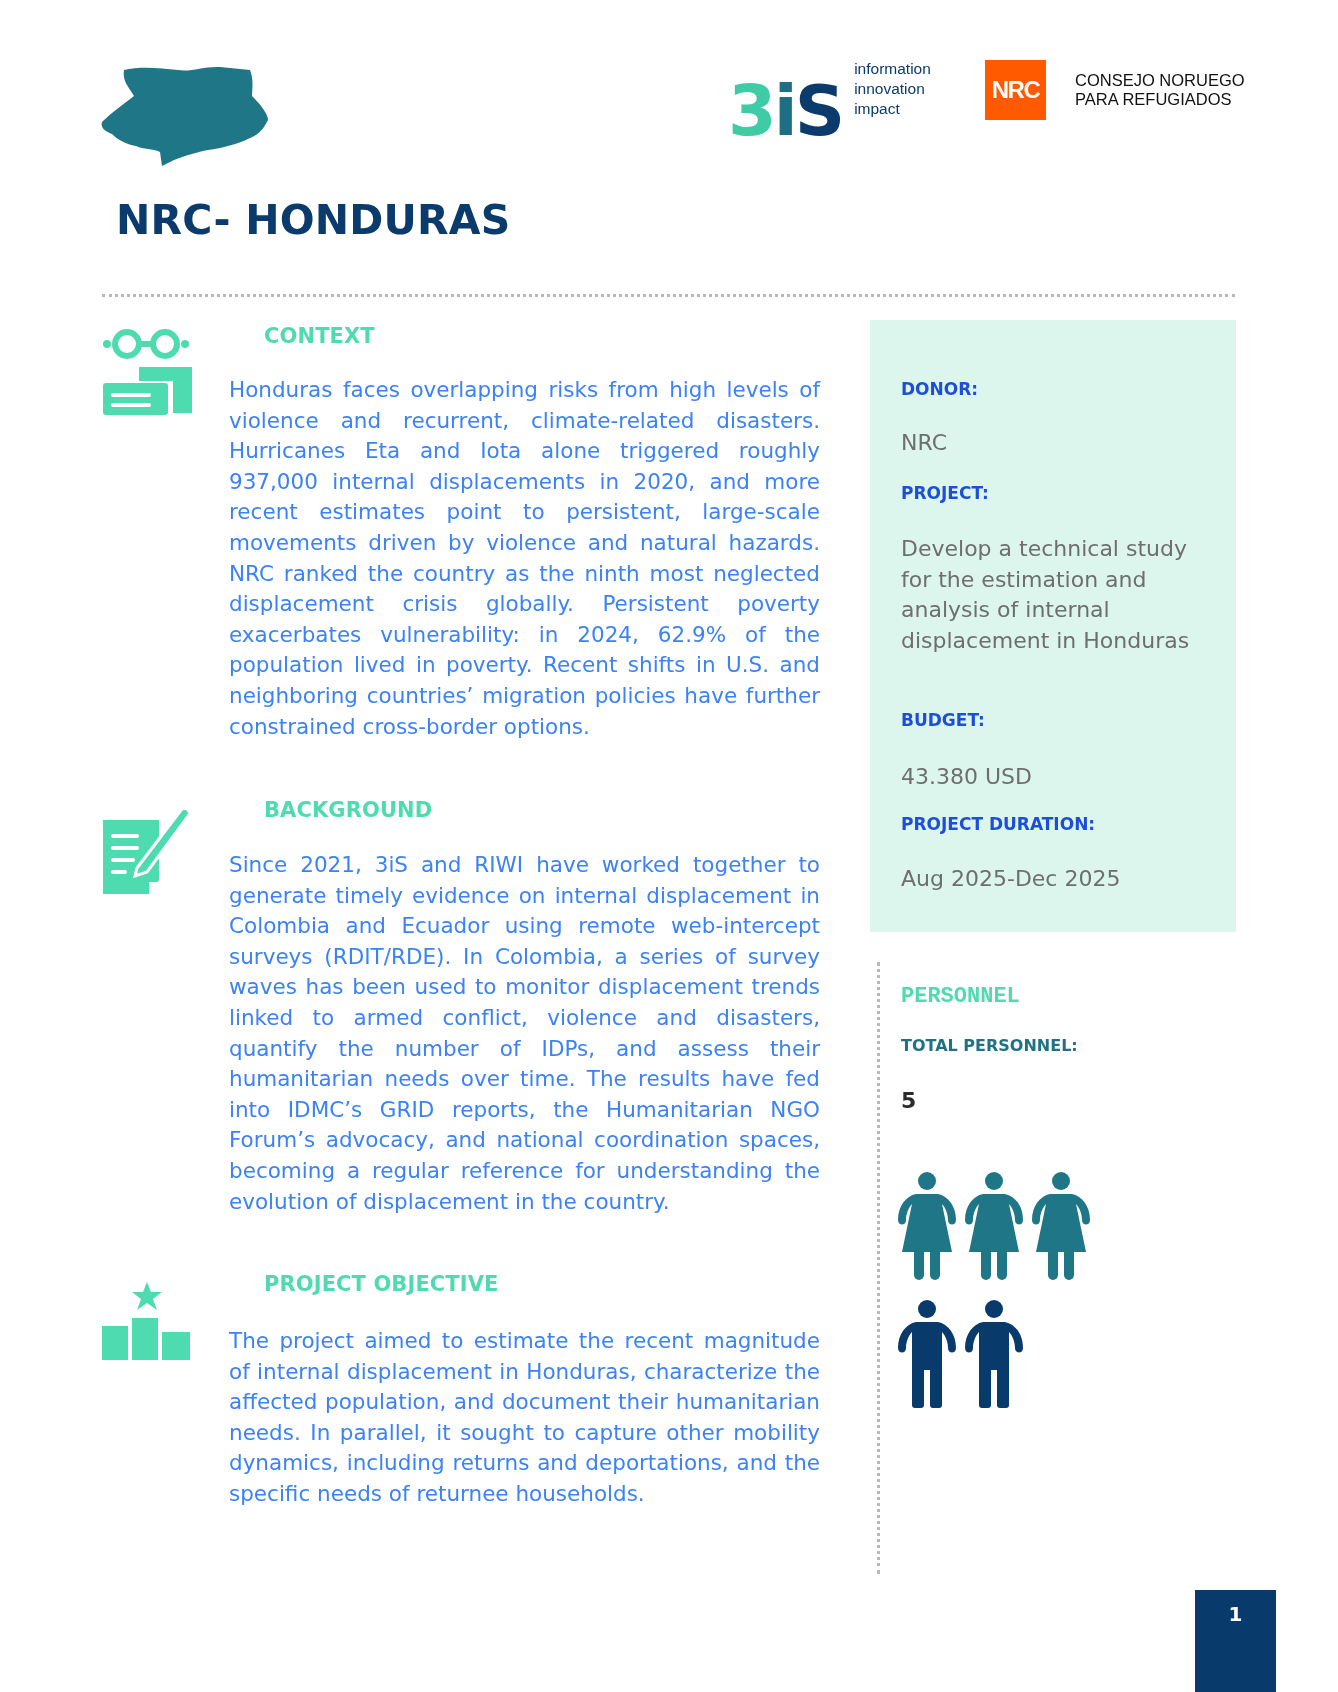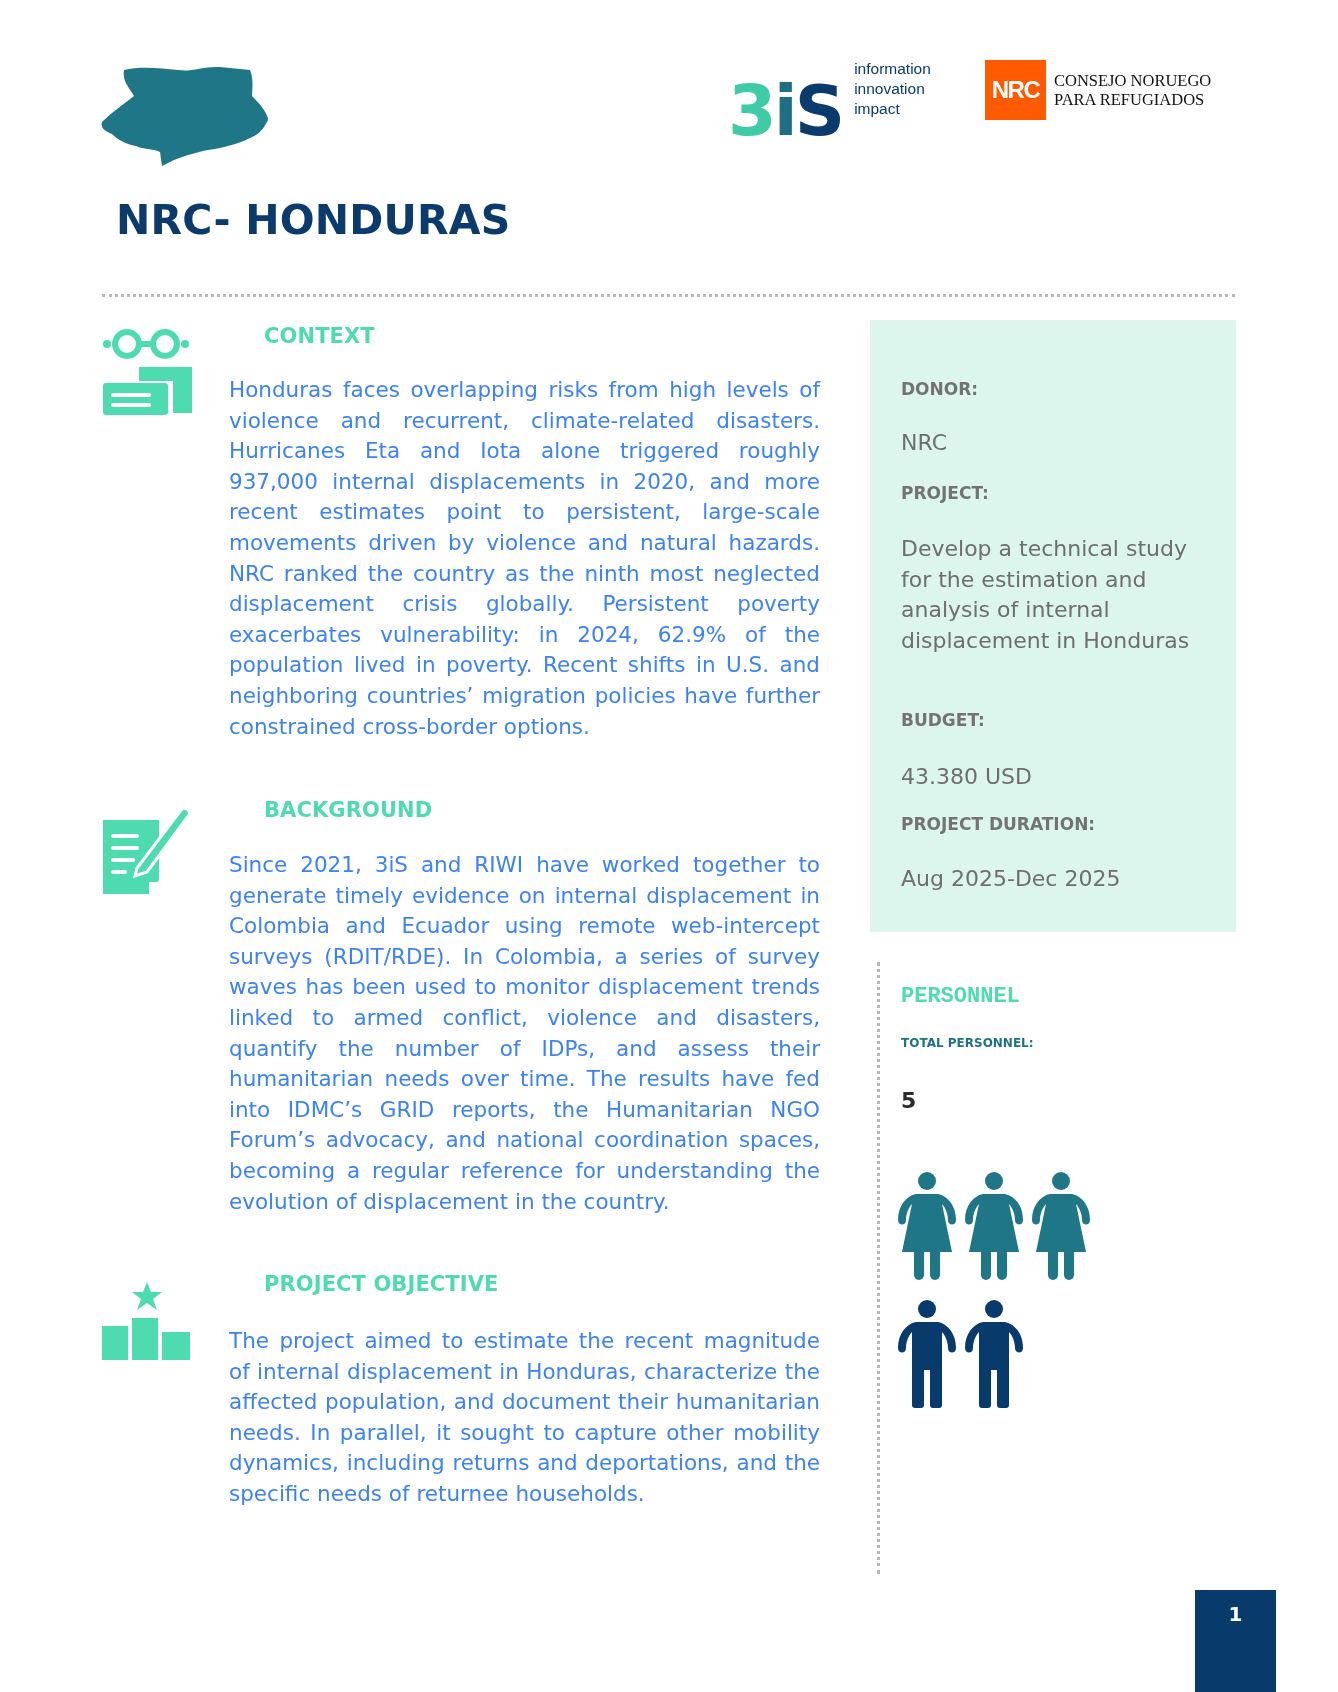--- a/index.html
+++ b/index.html
@@ -10,37 +10,37 @@
 
     .logo-3is { position: absolute; left: 728px; top: 56px; height: 66px; display: flex; align-items: center; }
     .logo-3is .mark { font-family: "DejaVu Sans", sans-serif; font-weight: bold; font-size: 70px; line-height: 66px; letter-spacing: -3px; margin-top: 44px; }
     .logo-3is .mark .three { color: #3fcba5; }
     .logo-3is .mark .i { color: #1e6f84; }
     .logo-3is .mark .s { color: #0b3b6c; }
     .logo-3is .tag { margin-left: 12px; font-size: 15.5px; line-height: 20px; color: #0b3b6c; font-family: "Liberation Sans", sans-serif; }
 
     .logo-nrc { position: absolute; left: 985px; top: 60px; display: flex; align-items: center; }
     .nrc-box { width: 61px; height: 60px; background: #ff5a00; color: #ffffff; font-family: "Liberation Sans", sans-serif; font-weight: bold; font-size: 24px; letter-spacing: -1.5px; display: flex; align-items: center; justify-content: center; }
-    .nrc-text { margin-left: 8px; font-family: Liberation Serif, serif; font-size: 16.5px; line-height: 19px; color: #111111; }
+    .nrc-text { margin-left: 29px; font-family: Liberation Sans, sans-serif; font-size: 16.5px; line-height: 19px; color: #111111; }
 
     .page-title { position: absolute; left: 116px; top: 196px; font-family: "DejaVu Sans", sans-serif; font-weight: bold; font-size: 41px; color: #0b3b6c; letter-spacing: 0.2px; }
 
     .divider-h { position: absolute; left: 102px; top: 294px; width: 1133px; height: 0; border-top: 3px dotted #b8b8b8; }
     .divider-v { position: absolute; left: 877px; top: 962px; width: 0; height: 612px; border-left: 3px dotted #b8b8b8; }
 
     .sec-icon { position: absolute; left: 101px; width: 92px; }
     .sec-head { position: absolute; left: 229px; font-family: "DejaVu Sans", sans-serif; font-weight: bold; font-size: 21px; color: #4fdbb0; letter-spacing: 0.1px; margin-left: 35px; }
     .sec-body { position: absolute; left: 229px; width: 591px; font-family: "DejaVu Sans", sans-serif; font-size: 21.5px; line-height: 30.6px; color: #3b82f6; text-align: justify; }
 
     .panel { position: absolute; left: 870px; top: 320px; width: 366px; height: 612px; background: #dcf6ee; }
-    .p-label { position: absolute; left: 901px; font-family: "DejaVu Sans", sans-serif; font-weight: bold; font-size: 17px; color: #737373; }
+    .p-label { position: absolute; left: 901px; font-family: "DejaVu Sans", sans-serif; font-weight: bold; font-size: 17px; color: #1d4ed8; }
     .p-value { position: absolute; left: 901px; width: 320px; font-family: "DejaVu Sans", sans-serif; font-size: 22px; line-height: 30.5px; color: #6e6e6e; }
 
     .pers-head { position: absolute; left: 901px; top: 984px; font-family: Liberation Mono, monospace; font-weight: bold; font-size: 22px; color: #4fdbb0; }
-    .pers-label { position: absolute; left: 901px; top: 1036px; font-family: "DejaVu Sans", sans-serif; font-weight: bold; font-size: 12px; color: #1f7285; text-align: center; }
+    .pers-label { position: absolute; left: 901px; top: 1036px; font-family: "DejaVu Sans", sans-serif; font-weight: bold; font-size: 16px; color: #1f7285; text-align: center; }
     .pers-count { position: absolute; left: 901px; top: 1088px; font-family: "DejaVu Sans", sans-serif; font-weight: bold; font-size: 22px; color: #2a2a2a; }
 
     .people-row { position: absolute; left: 898px; display: flex; gap: 9px; }
     .person { width: 58px; height: 108px; }
 
     .page-num { position: absolute; left: 1195px; top: 1590px; width: 81px; height: 102px; background: #083b6b; color: #ffffff; font-family: "DejaVu Sans", sans-serif; font-weight: bold; font-size: 20px; display: flex; justify-content: center; padding-top: 12px; }
   </style>
 </head>
 <body>
 

